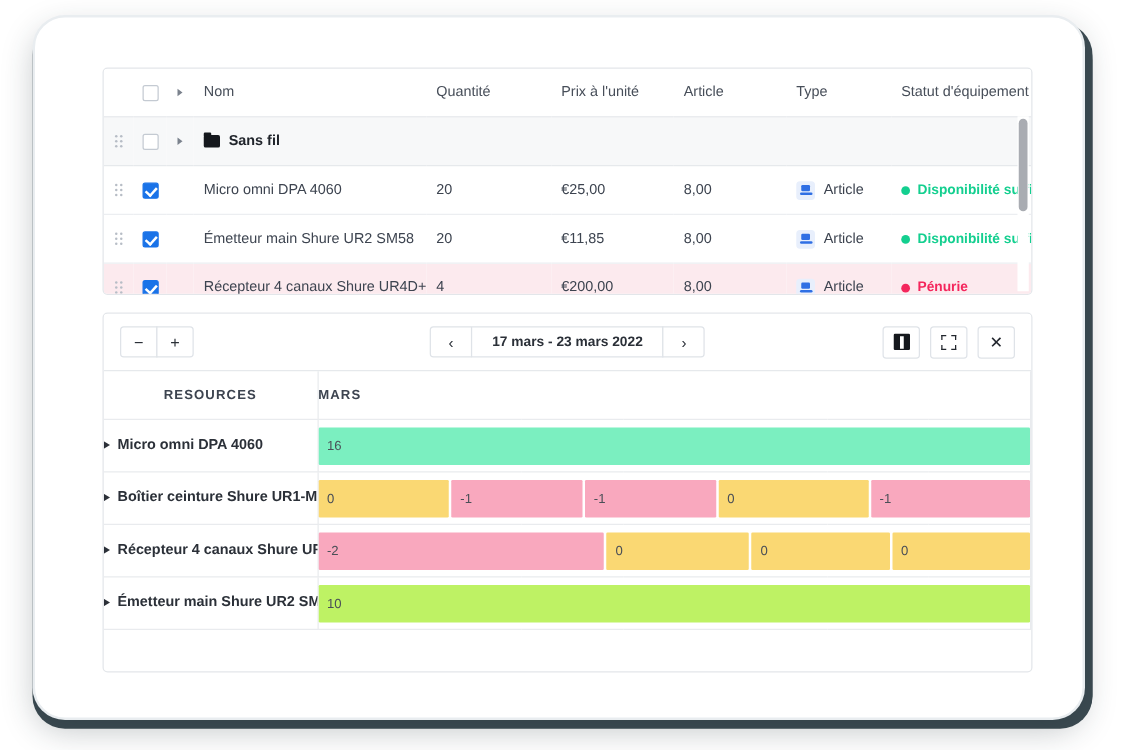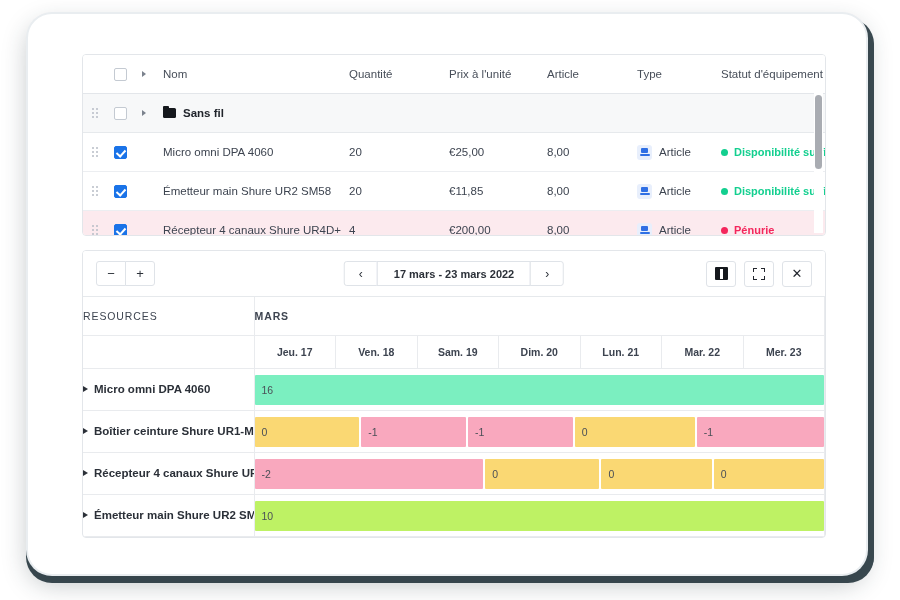--- a/index.html
+++ b/index.html
@@ -219,22 +219,22 @@
   
   .plan-body { position: relative; }
   .res-col-w { width: 171px; }
   table.plan { border-collapse: collapse; width: 100%; table-layout: fixed; }
   table.plan th, table.plan td {
     border-right: 1px solid #e9ebee;
     border-bottom: 1px solid #e9ebee;
     padding: 0;
   }
   th.res-head {
-    height: 38px; text-align: left; padding-left: 14px;
-    font-size: 10.5px; font-weight: 400; letter-spacing: .9px;
+    height: 38px; text-align: center; padding-left: 14px;
+    font-size: 10.5px; font-weight: 700; letter-spacing: .9px;
     color: #3d4450; vertical-align: middle;
     border-bottom: 1px solid transparent;
   }
   th.res-head-2 { height: 33px; border-top: 1px solid transparent; }
   th.month-head {
     height: 38px; font-size: 10.5px; font-weight: 700; letter-spacing: .9px;
     color: #3d4450; text-align: left; border-right: 0;
   }
   th.day-head {
     height: 33px; font-size: 10.5px; font-weight: 700; color: #3d4450;
@@ -504,30 +504,20 @@
                 <col>
                 <col>
                 <col>
                 <col>
             </colgroup>
             <thead>
               <tr>
                 <th class="res-head" rowspan="1">RESOURCES</th>
                 <th class="month-head" colspan="7">MARS</th>
               </tr>
-              <tr>
-                <th class="res-head res-head-2"></th>
-                <th class="day-head">Jeu. 17</th>
-                <th class="day-head">Ven. 18</th>
-                <th class="day-head">Sam. 19</th>
-                <th class="day-head">Dim. 20</th>
-                <th class="day-head">Lun. 21</th>
-                <th class="day-head">Mar. 22</th>
-                <th class="day-head">Mer. 23</th>
-              </tr>
             </thead>
             <tbody id="plan-rows">
                 <tr>
                   <td class="res-cell">
                     <span class="res-inner">
                       <span class="caret-sm"></span>
                       <span>Micro omni DPA 4060</span>
                     </span>
                   </td>
                   <td class="track" colspan="7">

